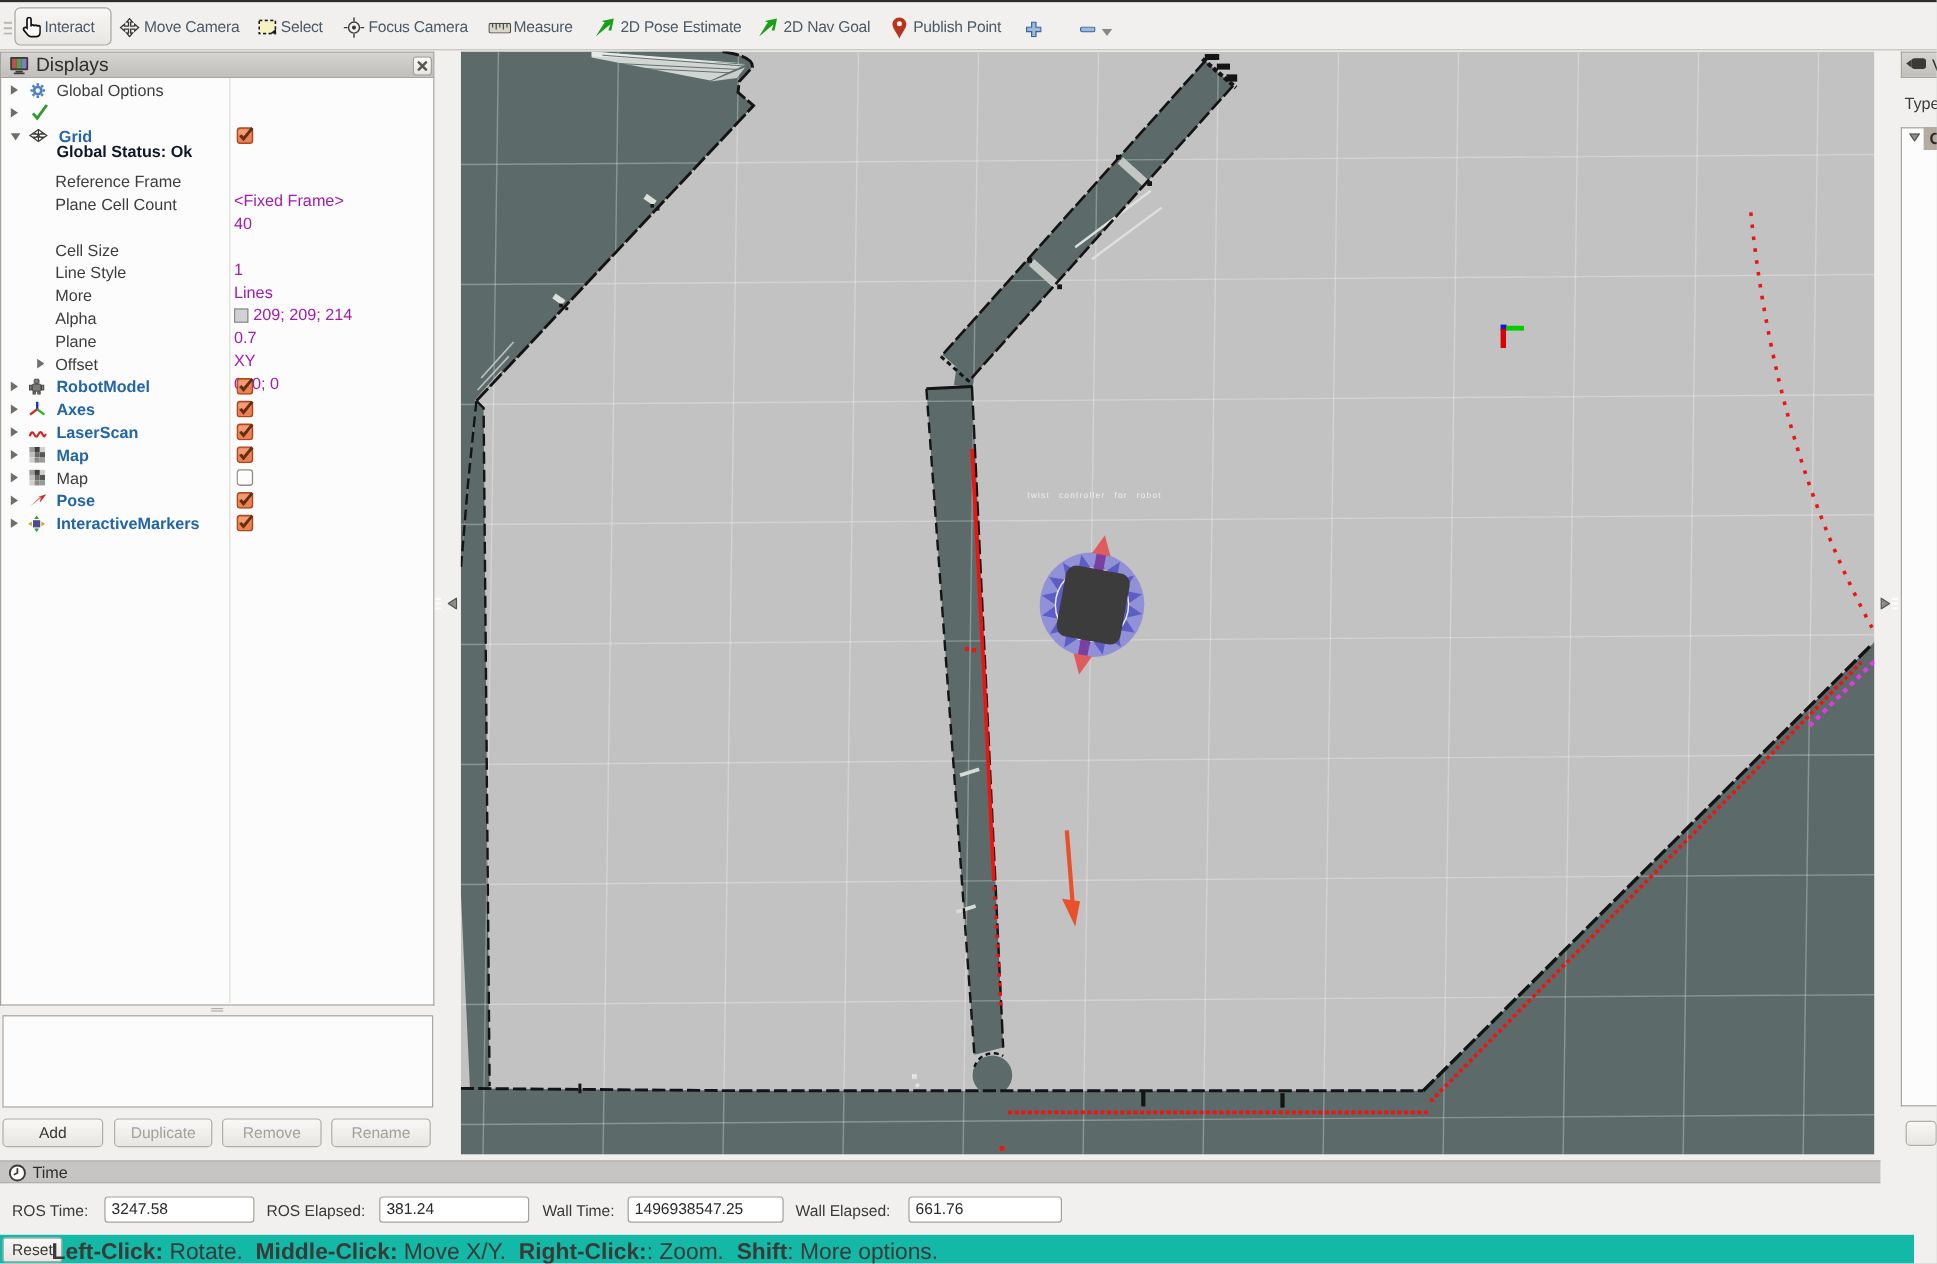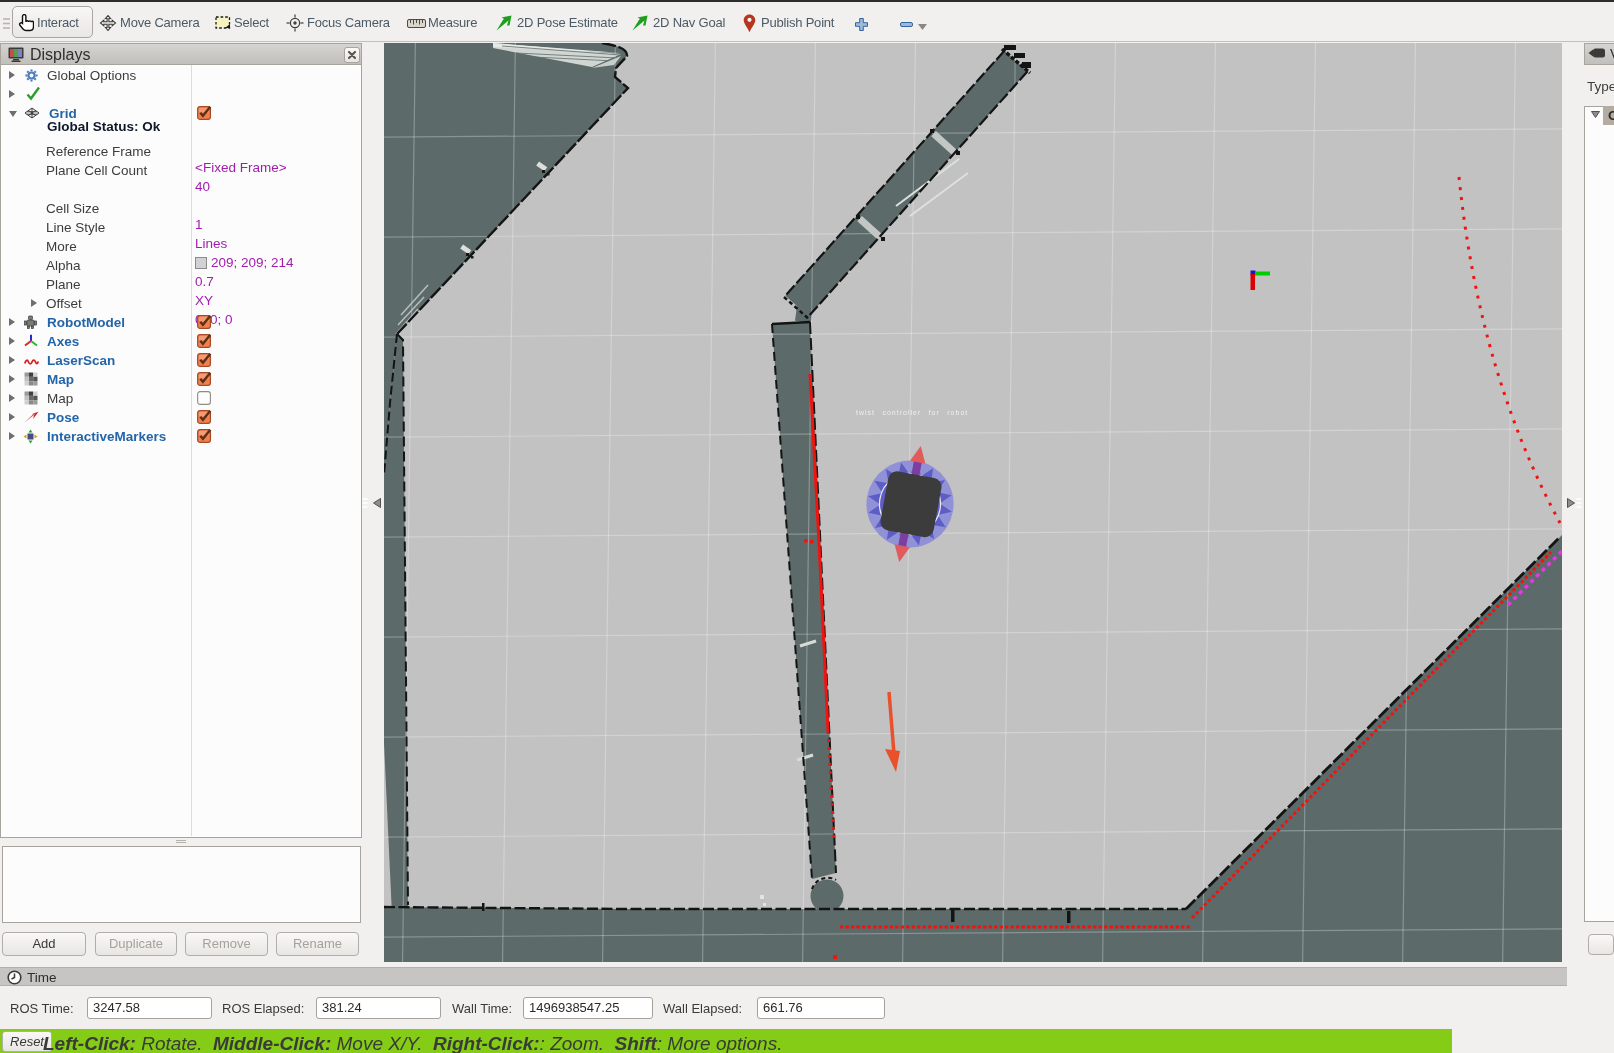--- a/index.html
+++ b/index.html
@@ -30,21 +30,21 @@
 #vheader{left:1584px;top:43px;width:30px;height:22px;background:linear-gradient(#d5d4d1,#c0bfbc);border:1px solid #a7a39d;border-right:none;}
 #vtype{left:1587px;top:79px;font-size:13.5px;color:#3d3d3b;}
 #vlist{left:1584px;top:106px;width:30px;height:816px;background:#fcfcfc;border:1px solid #a7a39d;border-right:none;}
 #vselrow{left:1604px;top:106px;width:10px;height:19px;background:#b4aba1;}
 #vbtn{left:1588px;top:934px;width:26px;height:21px;border:1px solid #b1ada7;border-radius:4px;background:linear-gradient(#f9f8f6,#e8e6e2);}
 
 #thead{left:0;top:967px;width:1567px;height:19px;background:#c6c5c3;border-top:1px solid #b2b0ad;border-bottom:1px solid #b2b0ad;}
 #thead span{position:absolute;left:27px;top:2px;font-size:13.5px;color:#2e2e2c;}
 .tlabel{position:absolute;top:1001px;font-size:13px;color:#3a3a38;white-space:nowrap;}
 .tfield{position:absolute;top:997px;height:22px;background:#fff;border:1px solid #a5a19b;border-radius:3px;font-size:13px;color:#2a2a28;line-height:20px;padding-left:5px;}
-#statusbar{left:0;top:1029px;width:1452px;height:24px;background:#84cc16;font-style:italic;}
+#statusbar{left:0;top:1029px;width:1595px;height:24px;background:#14b8a6;}
 #resetbtn{position:absolute;left:2px;top:2px;width:50px;height:21px;border:1px solid #b1ada7;border-radius:3px;background:linear-gradient(#f9f8f6,#e8e6e2);font-size:13px;color:#3a3834;text-align:center;line-height:19px;}
 #stattext{position:absolute;left:43px;top:4px;font-size:19px;color:#3a3a38;}
 </style></head>
 <body>
 <div class="abs" id="topstrip"></div>
 
 <div class="abs" id="toolbar">
  <svg class="abs" style="left:3px;top:16px" width="8" height="11">
       <g stroke="#b8b5b0" stroke-width="1.6">
         <line x1="0" y1="1" x2="7" y2="1"></line>

